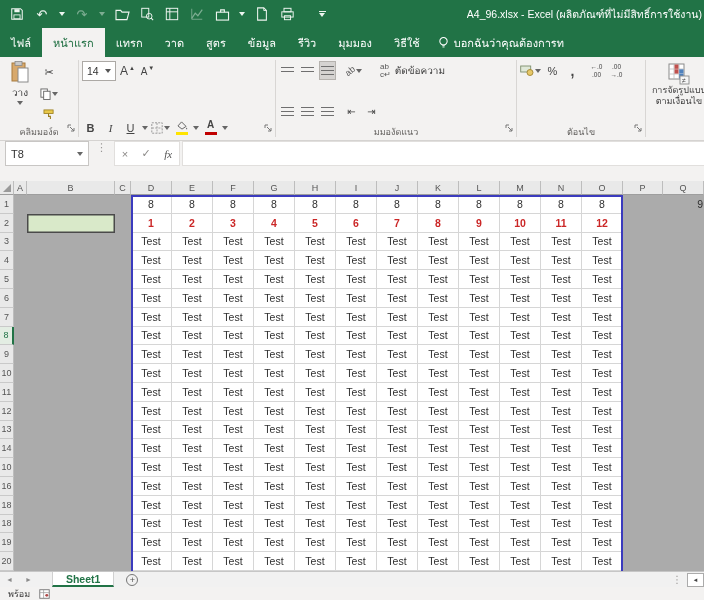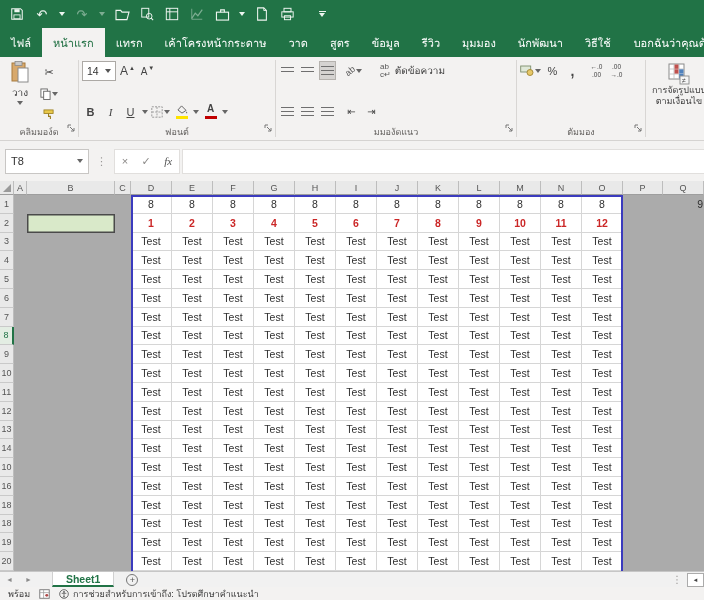--- a/index.html
+++ b/index.html
@@ -57,21 +57,21 @@
   .colorbar { display:flex; flex-direction:column; align-items:center; line-height:1; }
   .colorbar .bar { width:12px; height:3px; margin-top:1px; }
   .thai-sm { font-size:10px; color:#3b3b3b; white-space:nowrap; }
   .bigbtn { width:60px; display:flex; flex-direction:column; align-items:center;
             font-size:9px; color:#3b3b3b; padding-top:2px; overflow:hidden; }
   .bigbtn .ln { white-space:nowrap; line-height:1.25; }
   .microtxt { font-size:6.5px; line-height:1.1; color:#444; text-align:center; }
 
   
   .fbar { position:absolute; top:141px; left:0; right:0; height:40px;
-          background:#f3f2f1; display:flex; align-items:center; }
+          background:#f3f2f1; display:flex; }
   .namebox { width:84px; height:25px; background:#fff; border:1px solid #c8c6c4;
              margin-left:5px; display:flex; align-items:center; font-size:11px;
              color:#333; padding:0 5px; }
   .namebox .dd { border-top-color:#666; margin-left:auto; }
   .fdots { color:#9a9896; font-size:11px; margin:0 7px; }
   .fxbox { width:66px; height:25px; background:#fff; border:1px solid #e1dfdd;
            display:flex; align-items:center; justify-content:space-around;
            color:#8a8886; font-size:11px; }
   .fx-g { font-family:"Liberation Serif", serif; font-style:italic; color:#555; }
   .finput { flex:1; height:25px; background:#fff; border:1px solid #e1dfdd;
@@ -185,34 +185,33 @@
           <rect x="1.5" y="5.5" width="13" height="6" fill="none" stroke="#eef5f0" stroke-width="1.1"></rect>
           <rect x="4.5" y="10" width="7" height="4.5" fill="none" stroke="#eef5f0" stroke-width="1.1"></rect>
         </svg>
     </span>
     <span class="qat-sep"></span>
     <span class="qbtn" style="flex-direction:column; gap:1px;">
       <span style="width:7px;height:1.5px;background:#eef5f0;"></span>
       <span class="dd"></span>
     </span>
   </div>
+  <div class="title-text">A4_96.xlsx  -  Excel (ผลิตภัณฑ์ที่ไม่มีสิทธิ์การใช้งาน)</div>
 </div>
 
 <div class="tabrow">
   <div id="ribbon-tabs" style="display:flex;">
       <div class="rtab">ไฟล์</div>
       <div class="rtab active">หน้าแรก</div>
       <div class="rtab">แทรก</div>
-      <div class="rtab">เค้าโครงหน้ากระดาษ</div>
       <div class="rtab">วาด</div>
       <div class="rtab">สูตร</div>
       <div class="rtab">ข้อมูล</div>
       <div class="rtab">รีวิว</div>
       <div class="rtab">มุมมอง</div>
-      <div class="rtab">นักพัฒนา</div>
       <div class="rtab">วิธีใช้</div>
     </div>
   <div class="tellme">
     <svg width="11" height="14" viewBox="0 0 12 16">
         <circle cx="6" cy="6" r="4.2" fill="none" stroke="#fff" stroke-width="1.2"></circle>
         <path d="M4.5 10.5h3M4.8 12.5h2.4" stroke="#fff" stroke-width="1.1"></path>
       </svg>
     <span>บอกฉันว่าคุณต้องการท</span>
   </div>
 </div>
@@ -295,21 +294,20 @@
           <span class="bar" style="background:#ffe400;"></span>
         </span>
         <span class="dd gray"></span>
         <span class="ic colorbar">
           <span style="font-size:10px; font-weight:bold;">A</span>
           <span class="bar" style="background:#c00000;"></span>
         </span>
         <span class="dd gray"></span>
       </div>
     </div>
-    <div class="grp-label">ฟอนต์</div>
     <span class="launcher">
       <svg width="8" height="8" viewBox="0 0 8 8">
           <path d="M1 1v3M1 1h3" stroke="#767676" stroke-width="1" fill="none"></path>
           <path d="M3 3l4 4M7 7v-3M7 7h-3" stroke="#767676" stroke-width="1" fill="none"></path>
         </svg>
     </span>
   </div>
   <div class="vsep"></div>
 
   <div class="grp" style="width:240px;">
@@ -371,21 +369,21 @@
         <span class="ic">%</span>
         <span class="ic" style="font-size:14px; font-weight:bold;">,</span>
         <span class="ic microtxt" style="margin-left:4px;">
           <span><span>←.0</span><br><span>.00</span></span>
         </span>
         <span class="ic microtxt">
           <span><span>.00</span><br><span>→.0</span></span>
         </span>
       </div>
     </div>
-    <div class="grp-label">ตัมมอง</div>
+    <div class="grp-label">ตัอนไข</div>
     <span class="launcher">
       <svg width="8" height="8" viewBox="0 0 8 8">
           <path d="M1 1v3M1 1h3" stroke="#767676" stroke-width="1" fill="none"></path>
           <path d="M3 3l4 4M7 7v-3M7 7h-3" stroke="#767676" stroke-width="1" fill="none"></path>
         </svg>
     </span>
   </div>
   <div class="vsep"></div>
 
   <div class="grp" style="flex:1;">
@@ -864,21 +862,13 @@
 
 <div class="statusbar">
   <span>พร้อม</span>
   <span class="sico">
     <svg width="11" height="10" viewBox="0 0 12 11">
         <rect x="0.8" y="0.8" width="10.4" height="9.4" fill="#fff" stroke="#767676" stroke-width="1"></rect>
         <path d="M1 4h10M5 1v9" stroke="#9a9a9a" stroke-width="0.8"></path>
         <circle cx="8.5" cy="7" r="1.6" fill="#b04a4a"></circle>
       </svg>
   </span>
-  <span class="acc-wrap">
-    <svg width="10" height="10" viewBox="0 0 12 12">
-        <circle cx="6" cy="6" r="5.2" fill="none" stroke="#555" stroke-width="1"></circle>
-        <circle cx="6" cy="3.5" r="1.1" fill="#555"></circle>
-        <path d="M3.2 5.2h5.6M6 5.2v3M6 8.2l-1.6 2.3M6 8.2l1.6 2.3" stroke="#555" stroke-width="0.9" fill="none"></path>
-      </svg>
-    <span>การช่วยสำหรับการเข้าถึง: โปรดศึกษาคำแนะนำ</span>
-  </span>
 </div>
 
 </body></html>

